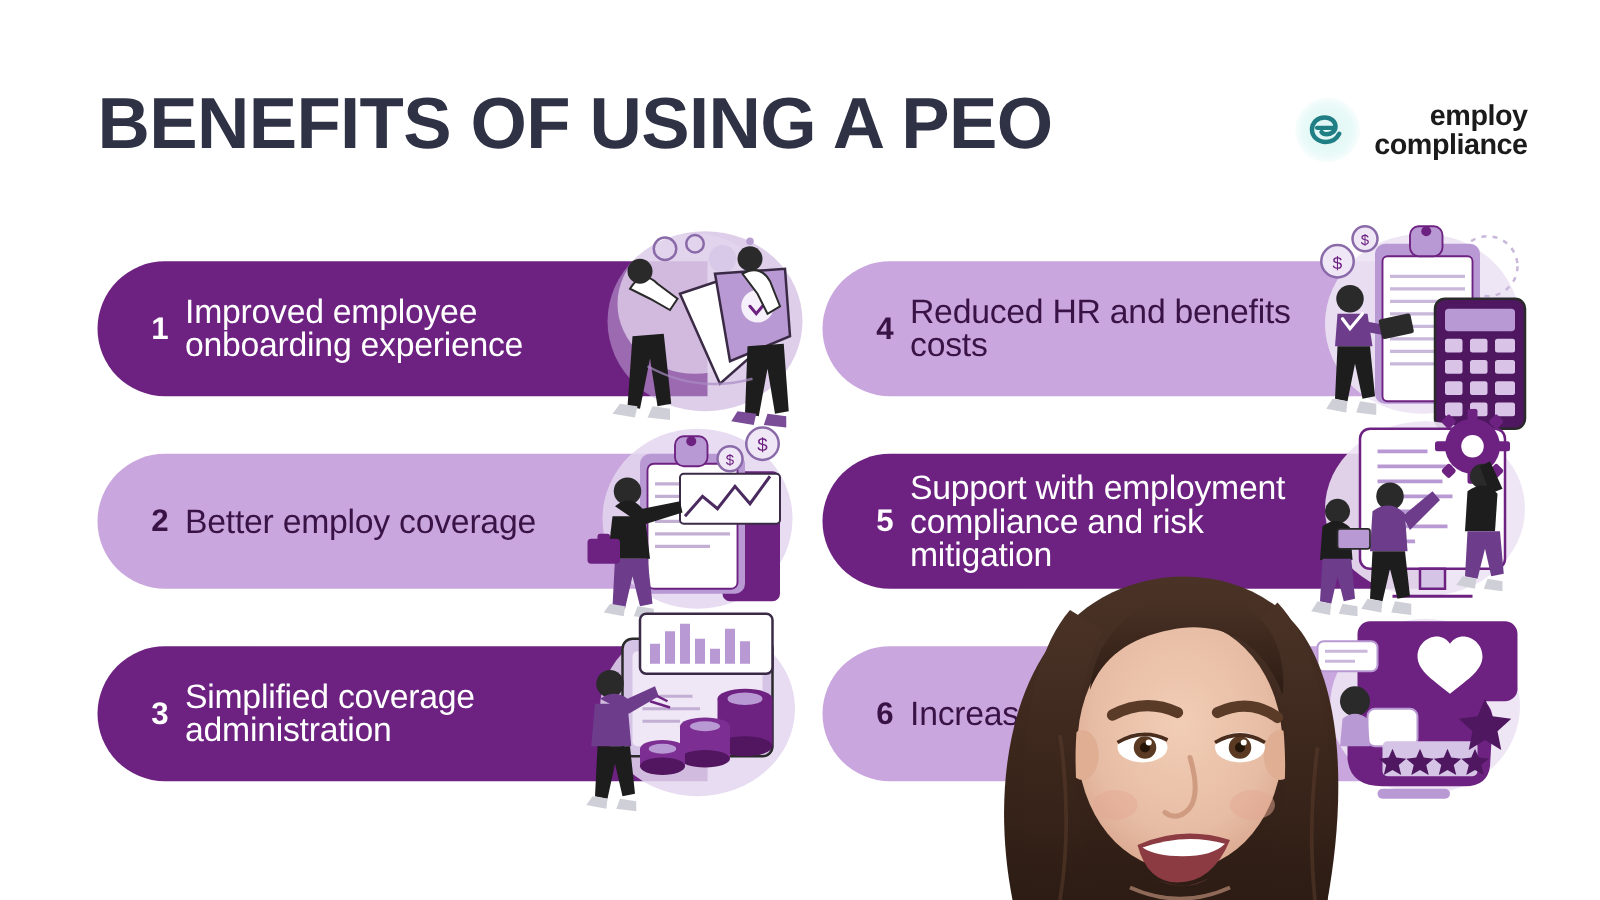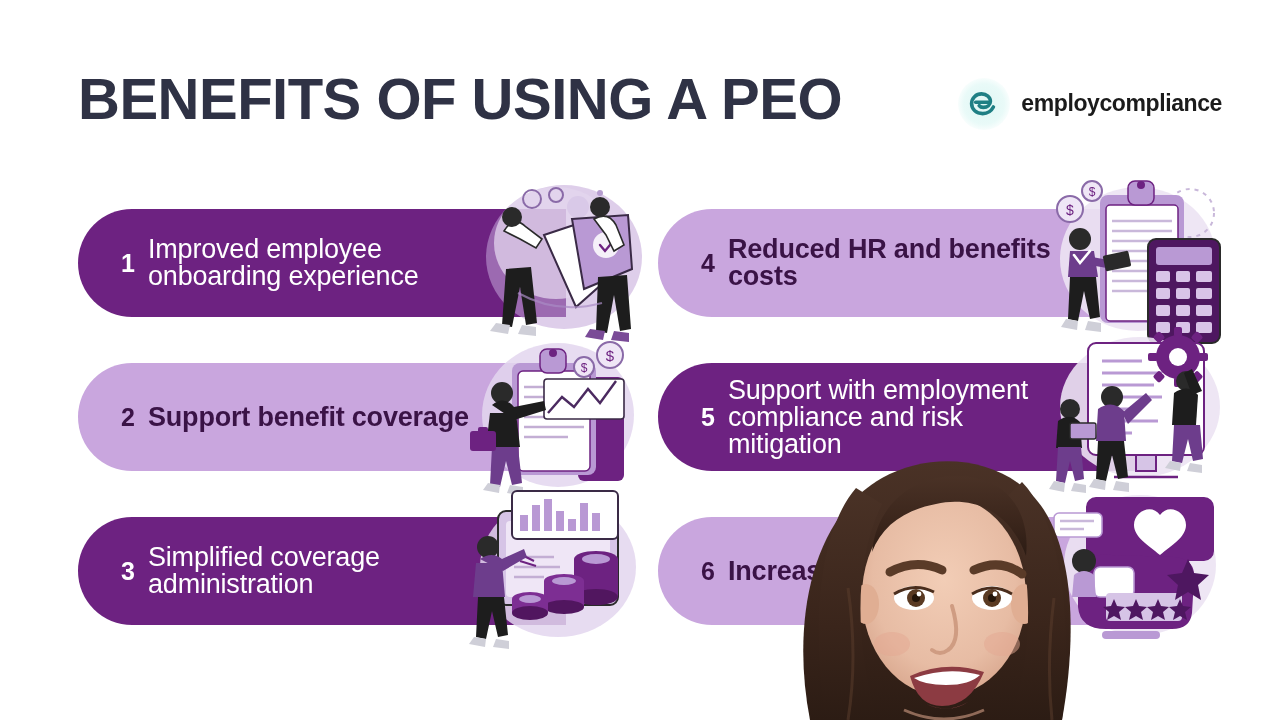--- a/index.html
+++ b/index.html
@@ -46,20 +46,21 @@
     border-radius: 50%;
     background: radial-gradient(circle at 50% 50%, #dff6f4 0%, #e9faf8 55%, #ffffff 78%);
     display: flex;
     align-items: center;
     justify-content: center;
     position: relative;
   }
   .logo-mark svg { display:block; }
   .logo-words {
     display: flex;
+    flex-direction: column;
     line-height: 1.02;
     align-items: flex-end;
   }
   .logo-words span {
     font-size: 23px;
     font-weight: 700;
     color: #1b1b1b;
     letter-spacing: -0.4px;
   }
 
@@ -106,21 +107,21 @@
   .pill.light .pill-num { color: #3a1346; }
 
   .pill-text {
     font-size: 27px;
     line-height: 27px;
     font-weight: 500;
     letter-spacing: -0.2px;
     max-width: 330px;
   }
   .pill.dark  .pill-text { color: #ffffff; }
-  .pill.light .pill-text { color: #3a1346; font-weight: bold; }
+  .pill.light .pill-text { color: #3a1346; }
 
   
   .illus {
     position: absolute;
     right: -22px;
     top: -36px;
     width: 188px;
     height: 176px;
     overflow: visible;
   }
@@ -191,21 +192,21 @@
           <path d="M130 156 l-5 8 18 3 2 -9z" fill="#7a4b97"></path>
           <path d="M154 158 l-3 9 18 2 0 -9z" fill="#7a4b97"></path>
           <path d="M58 120 q40 22 84 10" fill="none" stroke="#a98cc4" stroke-width="2" opacity="0.7"></path>
         </svg>
       </div>
     </div>
 
     <div class="item col-left row-2">
       <div class="pill light">
         <div class="pill-num">2</div>
-        <div class="pill-text">Support benefit coverage</div>
+        <div class="pill-text">Better employ coverage</div>
       </div>
       <div class="illus">
         <svg width="188" height="176" viewBox="0 0 188 176" aria-hidden="true">
           <ellipse cx="98" cy="88" rx="76" ry="72" fill="#e3d6ee" opacity="0.85"></ellipse>
           <rect x="118" y="50" width="46" height="104" rx="6" fill="#6d2281"></rect>
           <rect x="52" y="36" width="84" height="112" rx="8" fill="#b999d4"></rect>
           <rect x="58" y="44" width="72" height="100" rx="5" fill="#ffffff" stroke="#6d2281" stroke-width="1.5"></rect>
           <rect x="80" y="22" width="26" height="24" rx="7" fill="#b999d4" stroke="#6d2281" stroke-width="1.5"></rect>
           <circle cx="93" cy="26" r="4" fill="#6d2281"></circle>
           <g stroke="#c3aed4" stroke-width="2.6">

